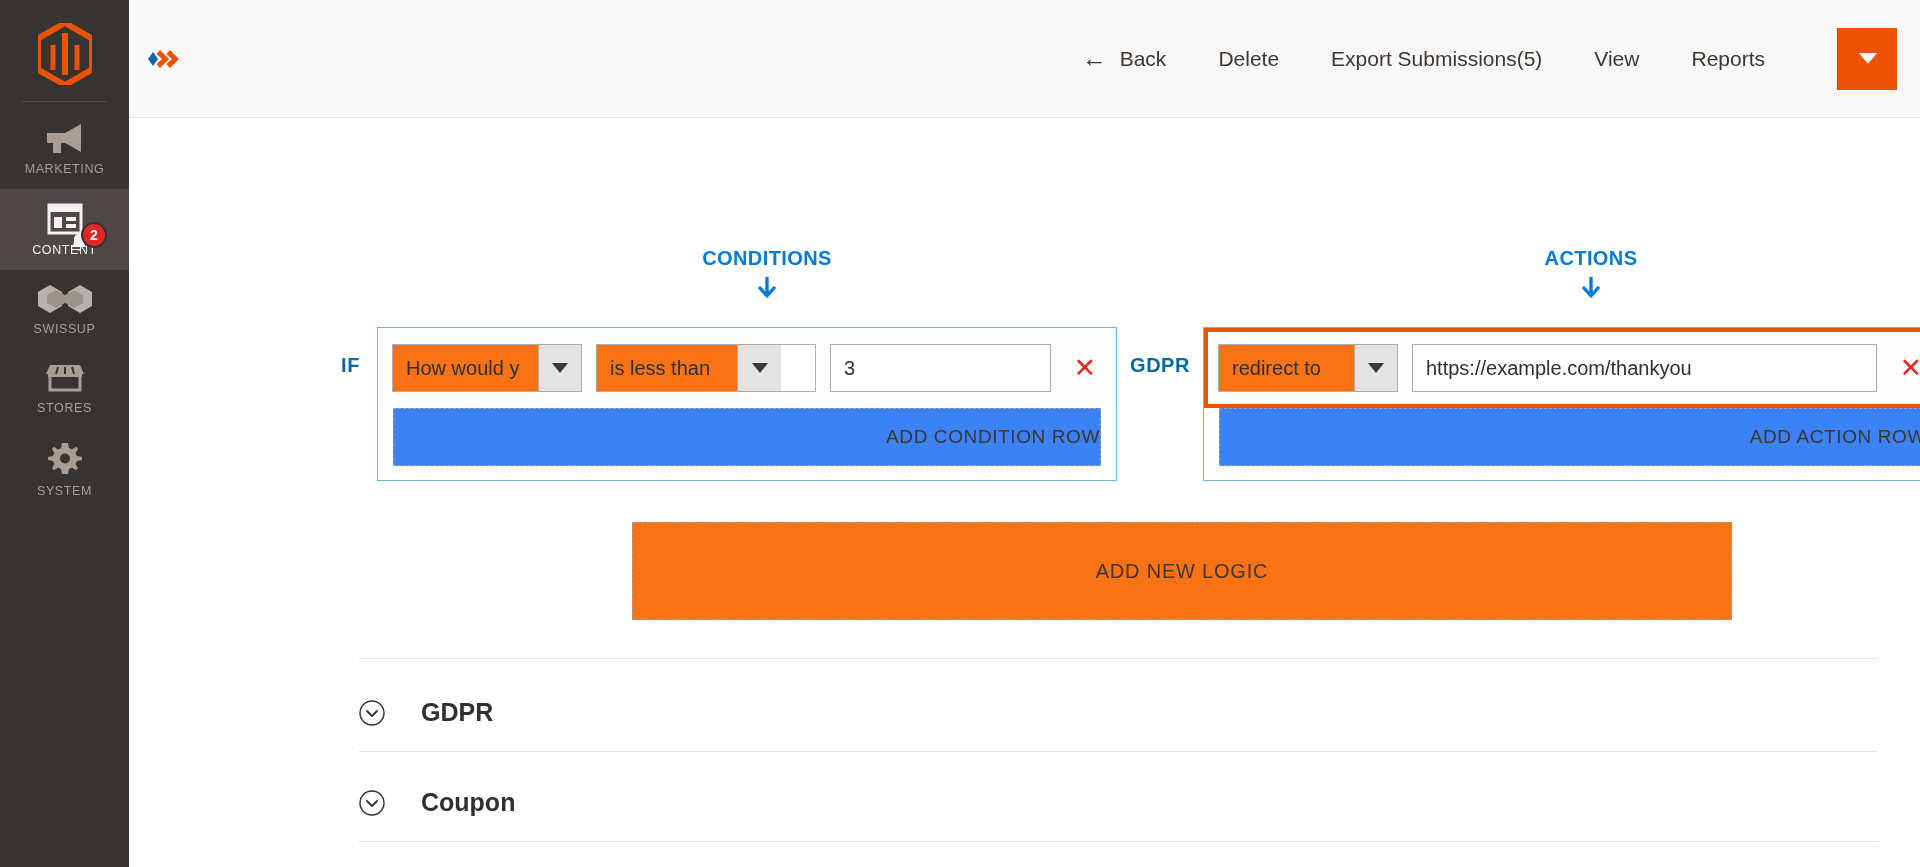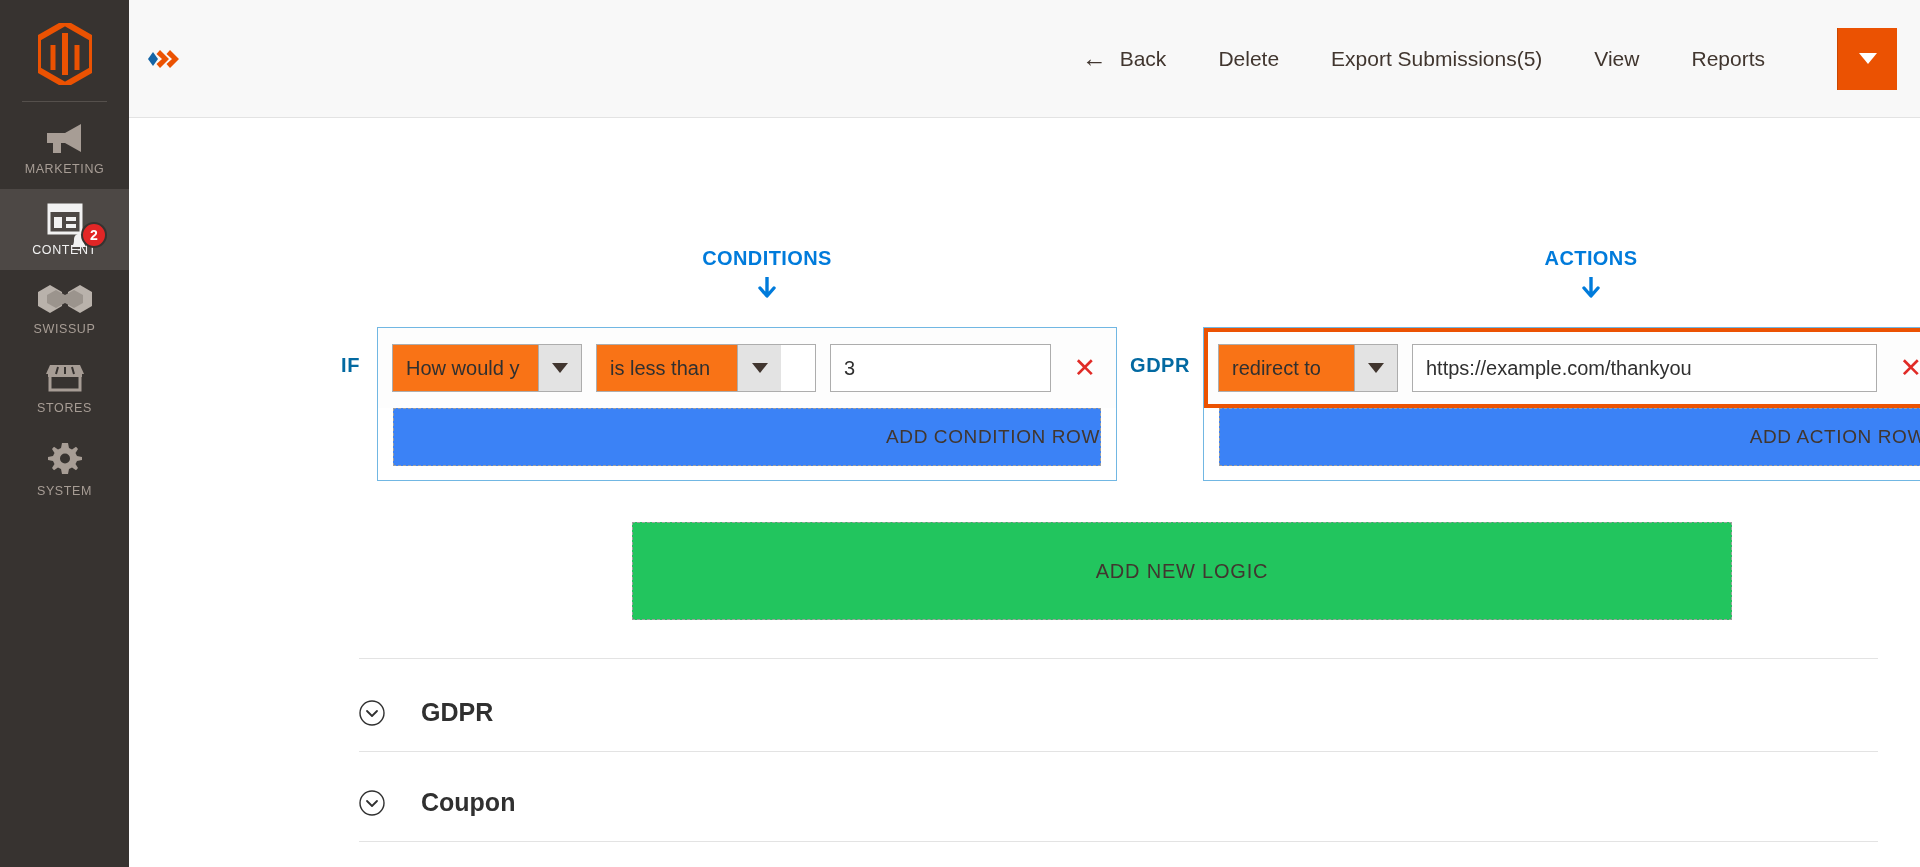--- a/index.html
+++ b/index.html
@@ -282,21 +282,21 @@
     text-align: right;
   }
 
   .add-logic-btn {
     position: absolute;
     top: 522px;
     left: 503px;
     width: 1100px;
     height: 98px;
     border: 1px dashed #9e9e9e;
-    background: #22c55e;
+    background: #f97316;
     color: #41362f;
     font-family: "Liberation Sans", sans-serif;
     font-size: 20px;
     letter-spacing: .8px;
     cursor: pointer;
   }
 
   .collapse-section {
     position: absolute;
     left: 230px; right: 40px;

